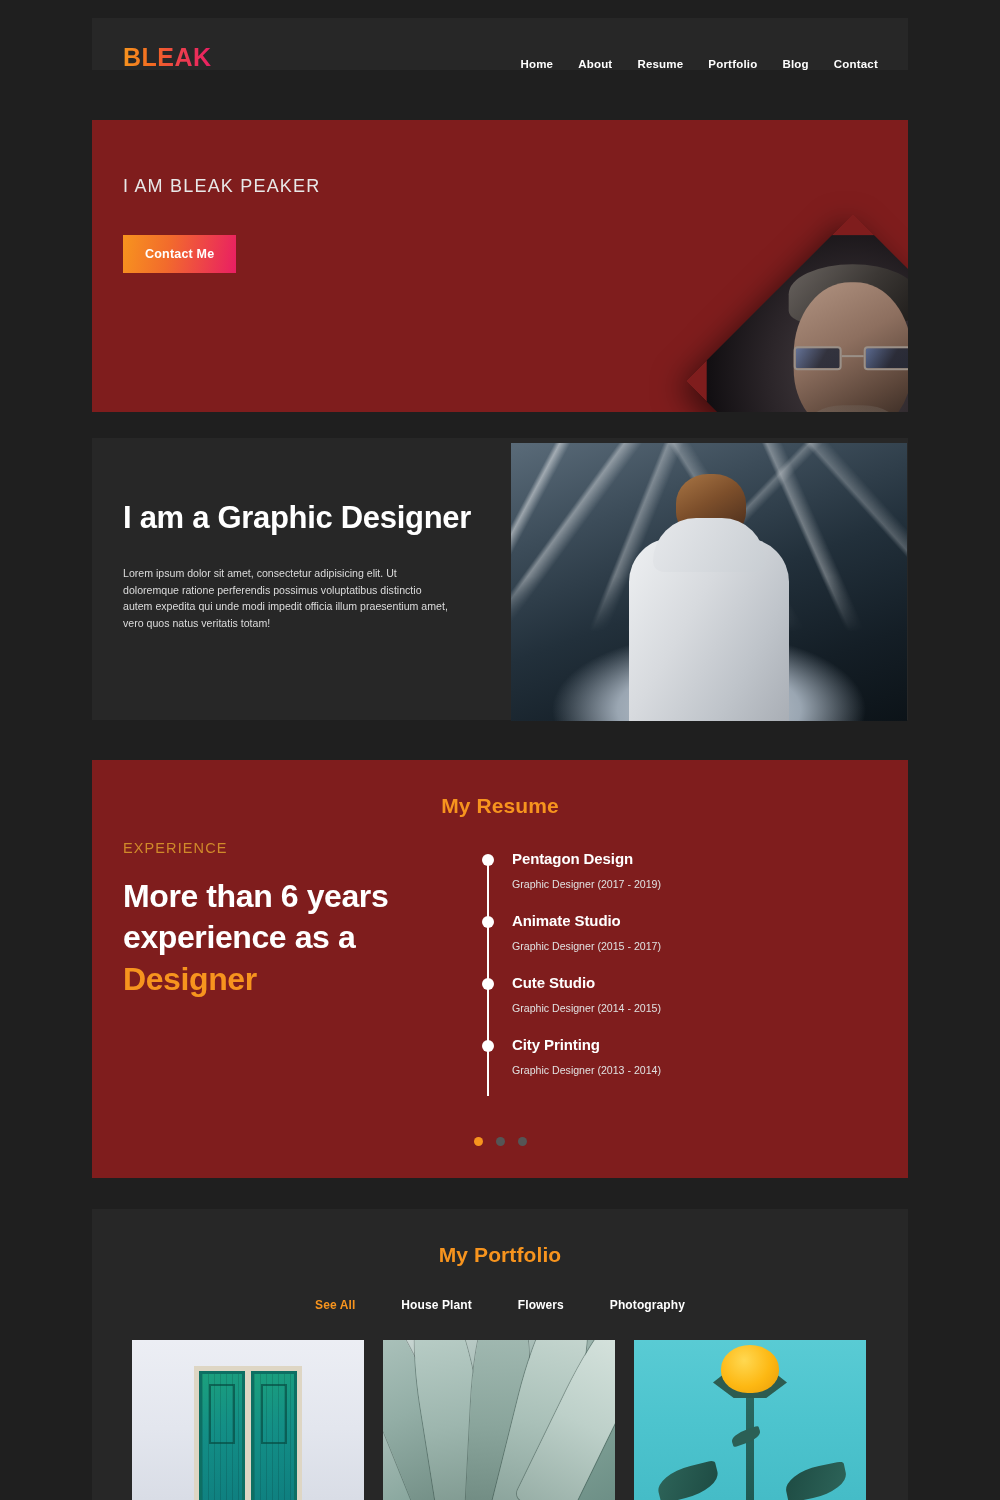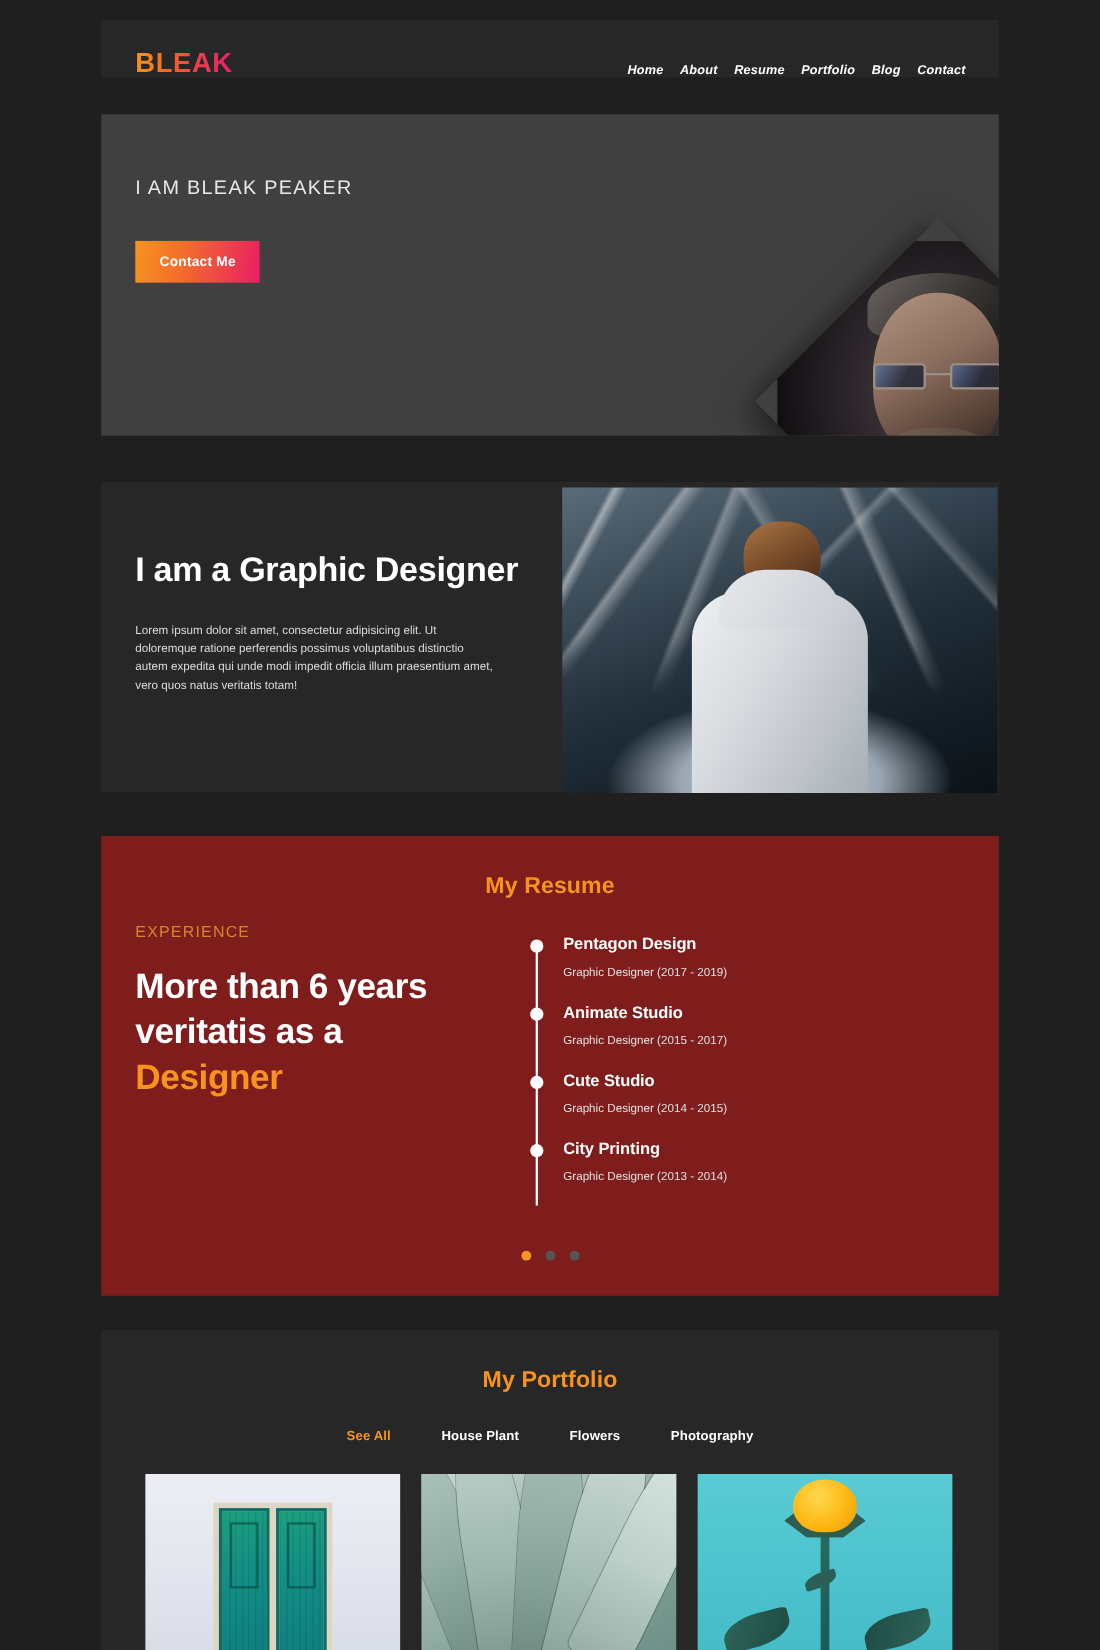--- a/index.html
+++ b/index.html
@@ -34,36 +34,36 @@
     font-size: 25px;
     font-weight: bold;
     letter-spacing: 0.5px;
     background: linear-gradient(90deg, #f7941e 0%, #f26722 35%, #ed3e4e 65%, #e91e63 100%);
     -webkit-background-clip: text;
     background-clip: text;
     -webkit-text-fill-color: transparent;
     color: transparent;
     line-height: 1;
   }
-  .nav { display: flex; align-items: center; gap: 15px; font-style: italic; }
+  .nav { display: flex; align-items: center; gap: 25px; }
   .nav-item {
     font-size: 11.5px;
     font-weight: bold;
     color: #ffffff;
     text-decoration: none;
     letter-spacing: 0.2px;
     cursor: pointer;
   }
 
   
   .hero {
     position: absolute;
-    left: 92px; top: 104px;
+    left: 92px; top: 120px;
     width: 816px; height: 292px;
-    background: #404040;
+    background: #7f1d1d;
     overflow: hidden;
   }
   .hero-text { position: absolute; left: 31px; top: 56px; }
   .hero-eyebrow {
     font-size: 18px;
     letter-spacing: 1.2px;
     color: #e8e8e8;
     font-weight: 400;
   }
   .hero-title {
@@ -519,21 +519,21 @@
   </div>
 
   <div class="resume">
     <div class="section-title">My Resume</div>
 
     <div class="resume-body">
       <div class="resume-left">
         <div class="exp-label">EXPERIENCE</div>
         <div class="exp-heading">
           <span>More than 6 years</span><br>
-          <span>veritatis as a</span><br>
+          <span>experience as a</span><br>
           <span class="accent">Designer</span>
         </div>
       </div>
 
       <div class="timeline">
         <div class="tl-item">
           <div class="tl-dot"></div>
           <div class="tl-title">Pentagon Design</div>
           <div class="tl-sub">Graphic Designer (2017 - 2019)</div>
         </div>

